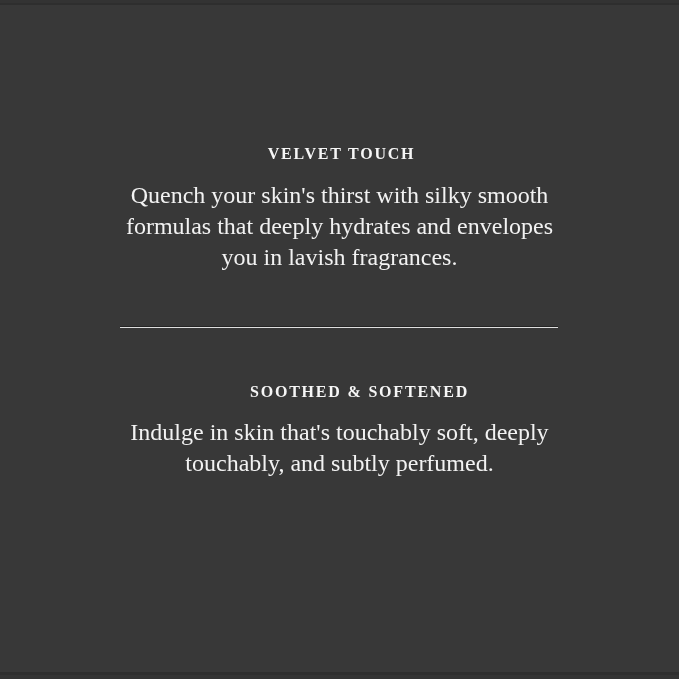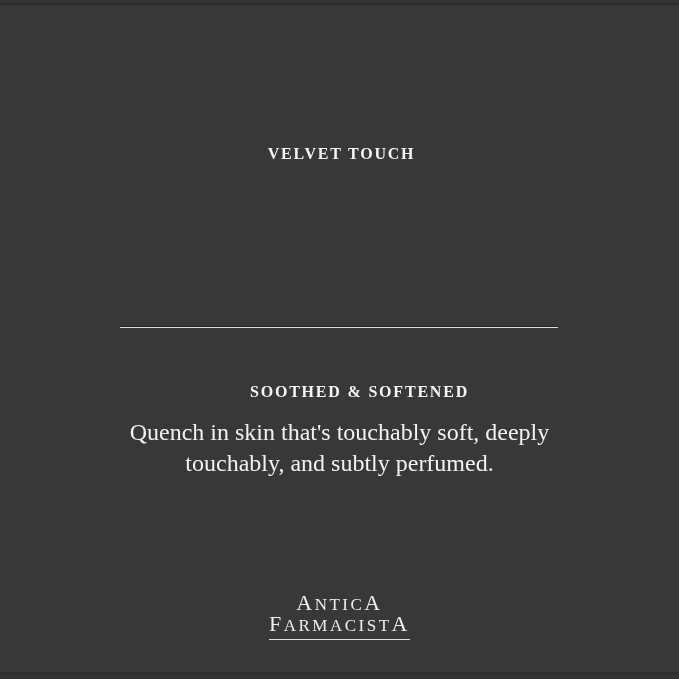--- a/index.html
+++ b/index.html
@@ -85,33 +85,32 @@
 </head>
 <body>
 
 <div class="canvas">
 
   <div class="edge edge-top-a"></div>
   <div class="edge edge-top-b"></div>
 
   <h2 class="section-heading heading-1">VELVET TOUCH</h2>
 
+  <div class="body-copy body-1">
+    <div class="line">Quench your skin's thirst with silky smooth</div>
+    <div class="line">formulas that deeply hydrates and envelopes</div>
+    <div class="line">you in lavish fragrances.</div>
+  </div>
 
   <div class="divider"></div>
 
   <h2 class="section-heading heading-2">SOOTHED &amp; SOFTENED</h2>
 
   <div class="body-copy body-2">
-    <div class="line">Quench in skin that's touchably soft, deeply</div>
+    <div class="line">Indulge in skin that's touchably soft, deeply</div>
     <div class="line">touchably, and subtly perfumed.</div>
   </div>
 
-  <div class="logo-wrap">
-    <div class="logo">
-      <div class="logo-line"><span class="lg">A</span><span class="sm">NTIC</span><span class="lg">A</span></div>
-      <div class="logo-line"><span class="lg">F</span><span class="sm">ARMACIST</span><span class="lg">A</span></div>
-    </div>
-  </div>
 
   <div class="edge edge-bottom-a"></div>
   <div class="edge edge-bottom-b"></div>
 
 </div>
 
 </body></html>

